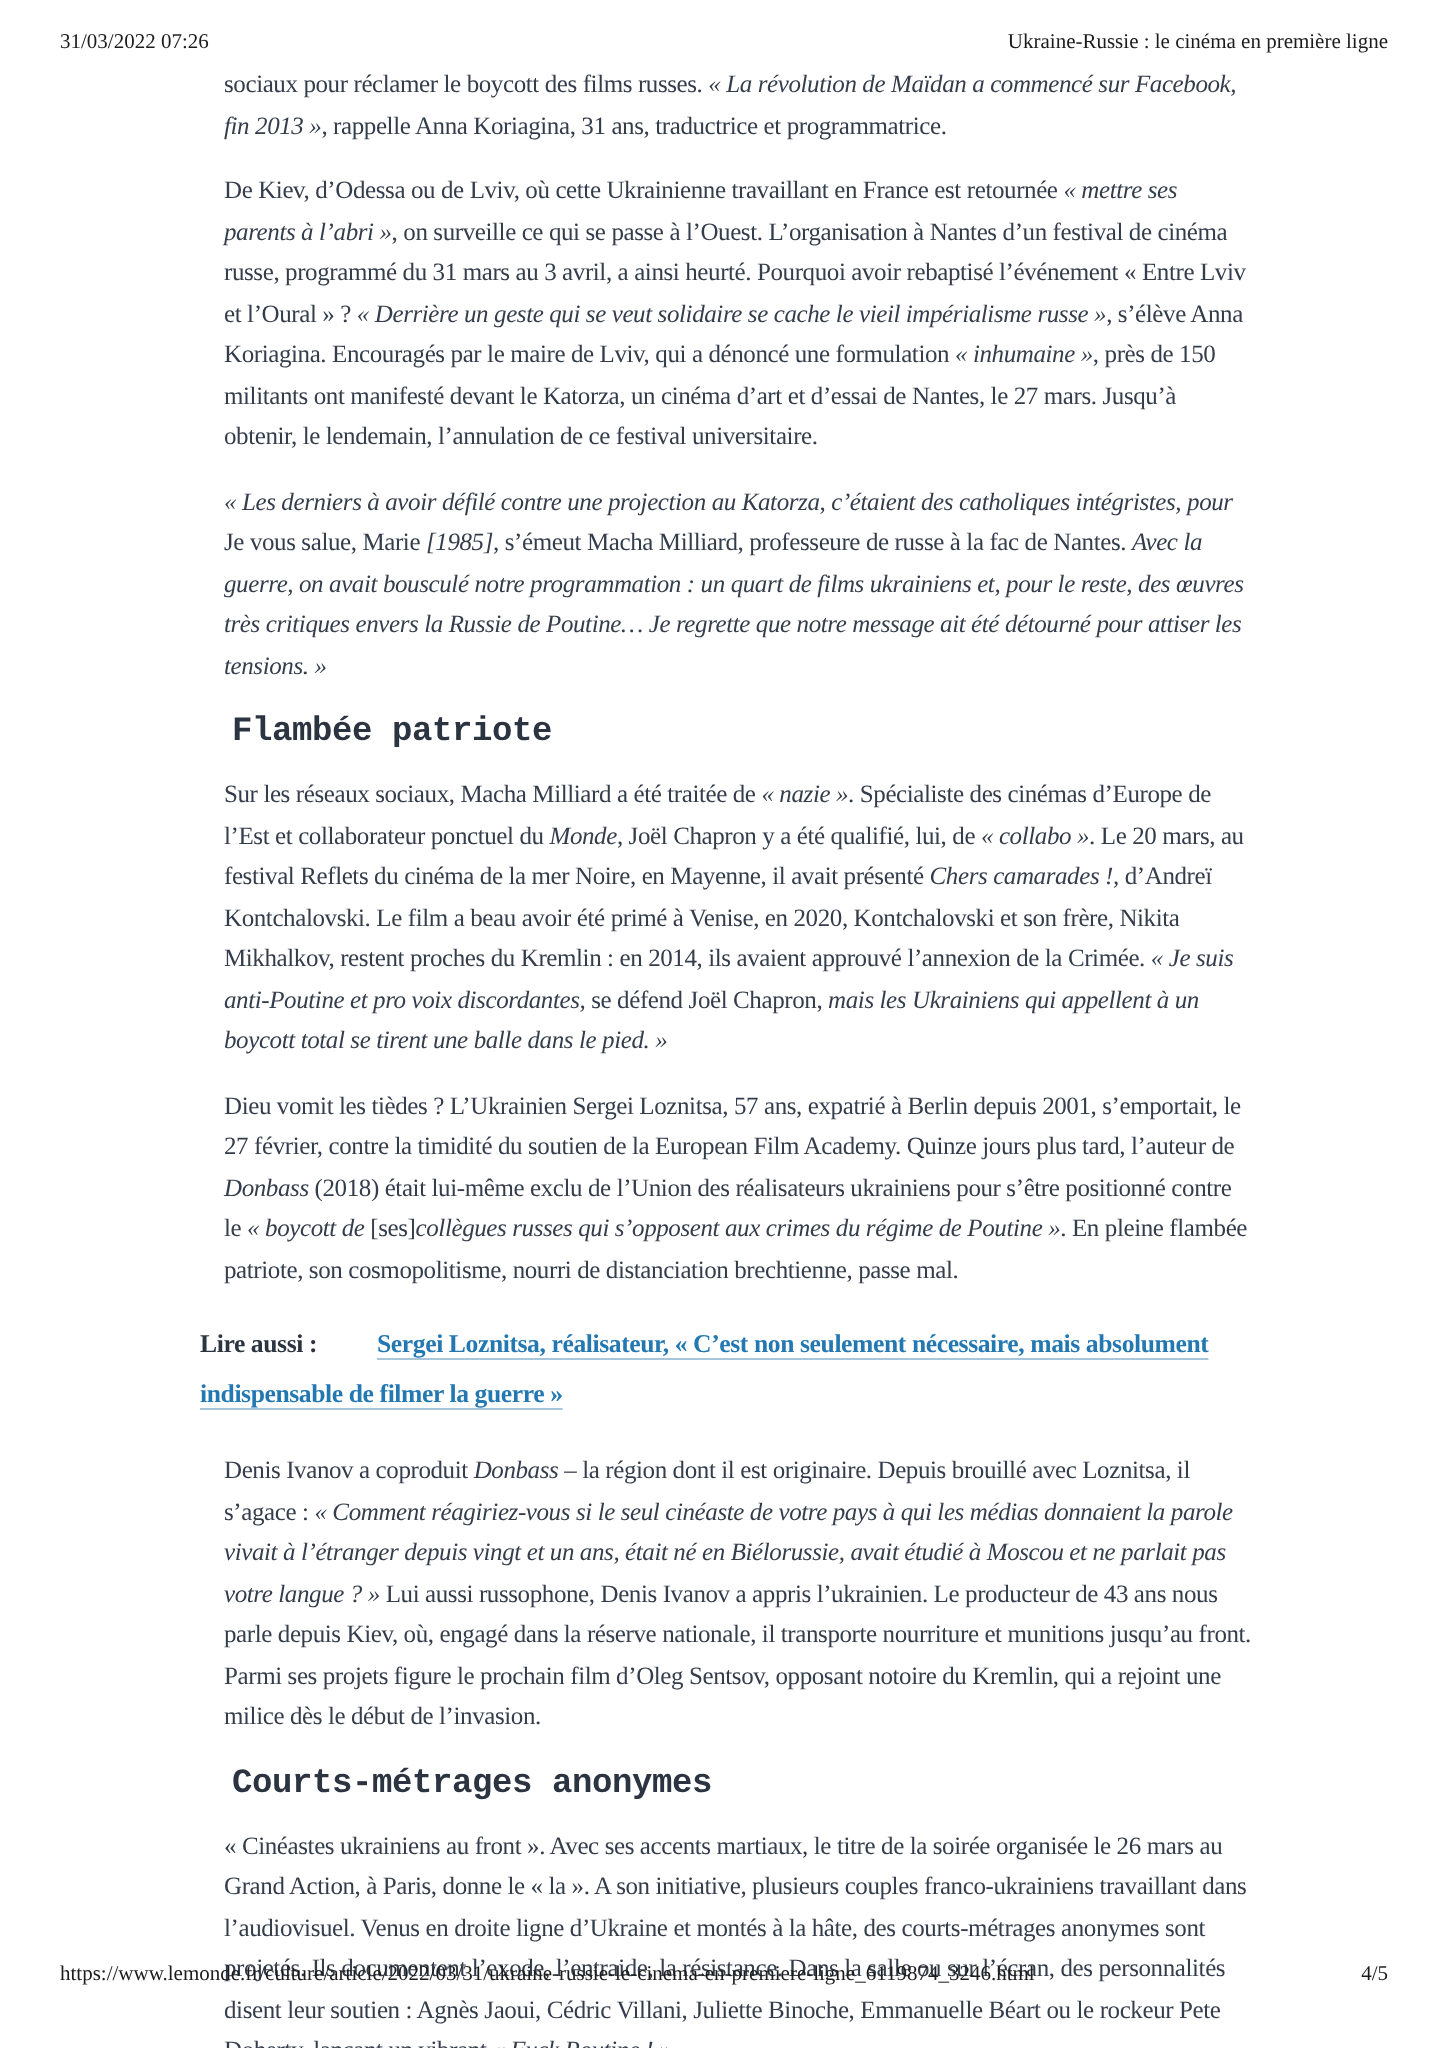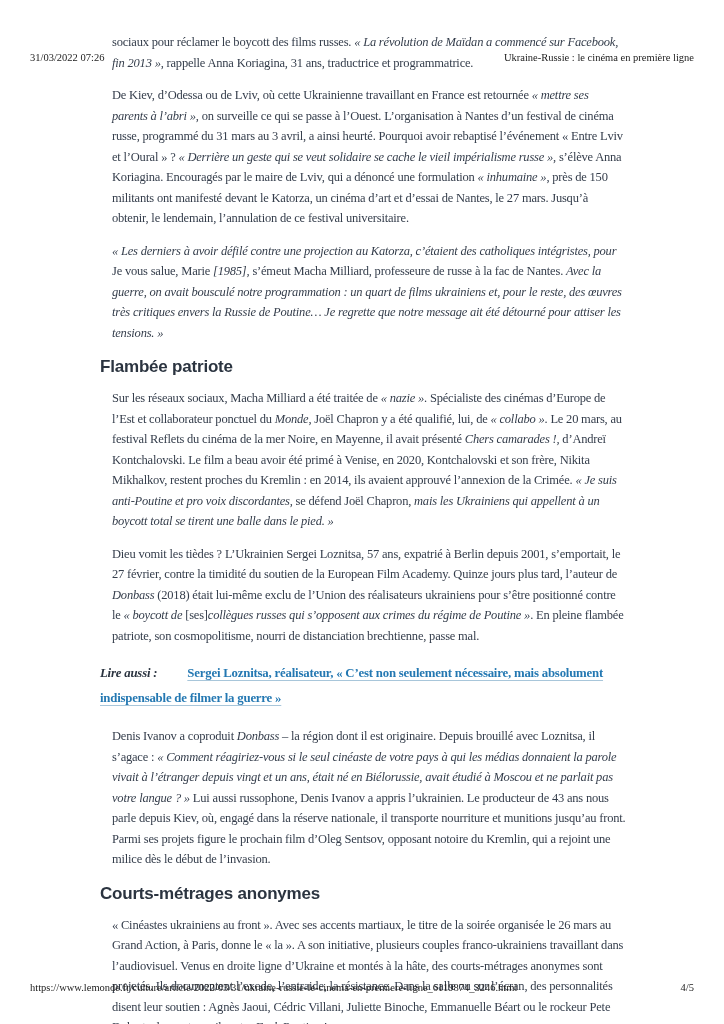--- a/index.html
+++ b/index.html
@@ -18,21 +18,21 @@
 
   
   .meta-bar {
     position: absolute;
     left: 30px;
     right: 30px;
     font-size: 10.5px;
     color: #1c1c1c;
     font-family: "Liberation Serif", serif;
   }
-  .meta-header { top: 16px; height: 14px; margin-top: 36px; }
+  .meta-header { top: 16px; height: 14px; }
   .meta-footer { bottom: 28px; height: 14px; text-align: right; }
   .meta-date { position: absolute; left: 0; top: 0; white-space: nowrap; }
   .meta-title {
     position: absolute; left: 0; right: 0; top: 0;
     text-align: right; white-space: nowrap;
   }
   .meta-url { position: absolute; left: 0; top: 0; white-space: nowrap; }
   .meta-page { position: absolute; right: 0; top: 0; }
 
   
@@ -45,37 +45,36 @@
   p.para {
     margin: 0 0 12px 12px;
     font-size: 12.5px;
     line-height: 20.5px;
     letter-spacing: -0.2px;
     color: var(--text-color, #343d4b);
     text-align: left;
   }
   p.para .it { font-style: italic; }
   h2.section-heading {
-    font-family: Liberation Sans, sans-serif;
+    font-family: Liberation Mono, monospace;
     font-size: 17px;
     font-weight: 700;
     color: #2b3440;
-    margin: 14px 0 11px 0;
+    margin: 14px 0 11px 16px;
     letter-spacing: -0.2px;
   }
   .lire-aussi {
     margin: 15px 0 15px 0;
     font-size: 12.8px;
     line-height: 25px;
   }
   .la-label {
     font-weight: 700;
     color: #2b3440;
     letter-spacing: -0.2px;
-    font-style: italic;
   }
   .la-gap { display: inline-block; width: 30px; }
   .la-link {
     color: var(--link-color, #2478b2);
     font-weight: 600;
     letter-spacing: -0.2px;
     text-decoration: underline;
     text-decoration-color: var(--link-underline, #a8c6da);
     text-decoration-thickness: 1px;
     text-underline-offset: 3px;

